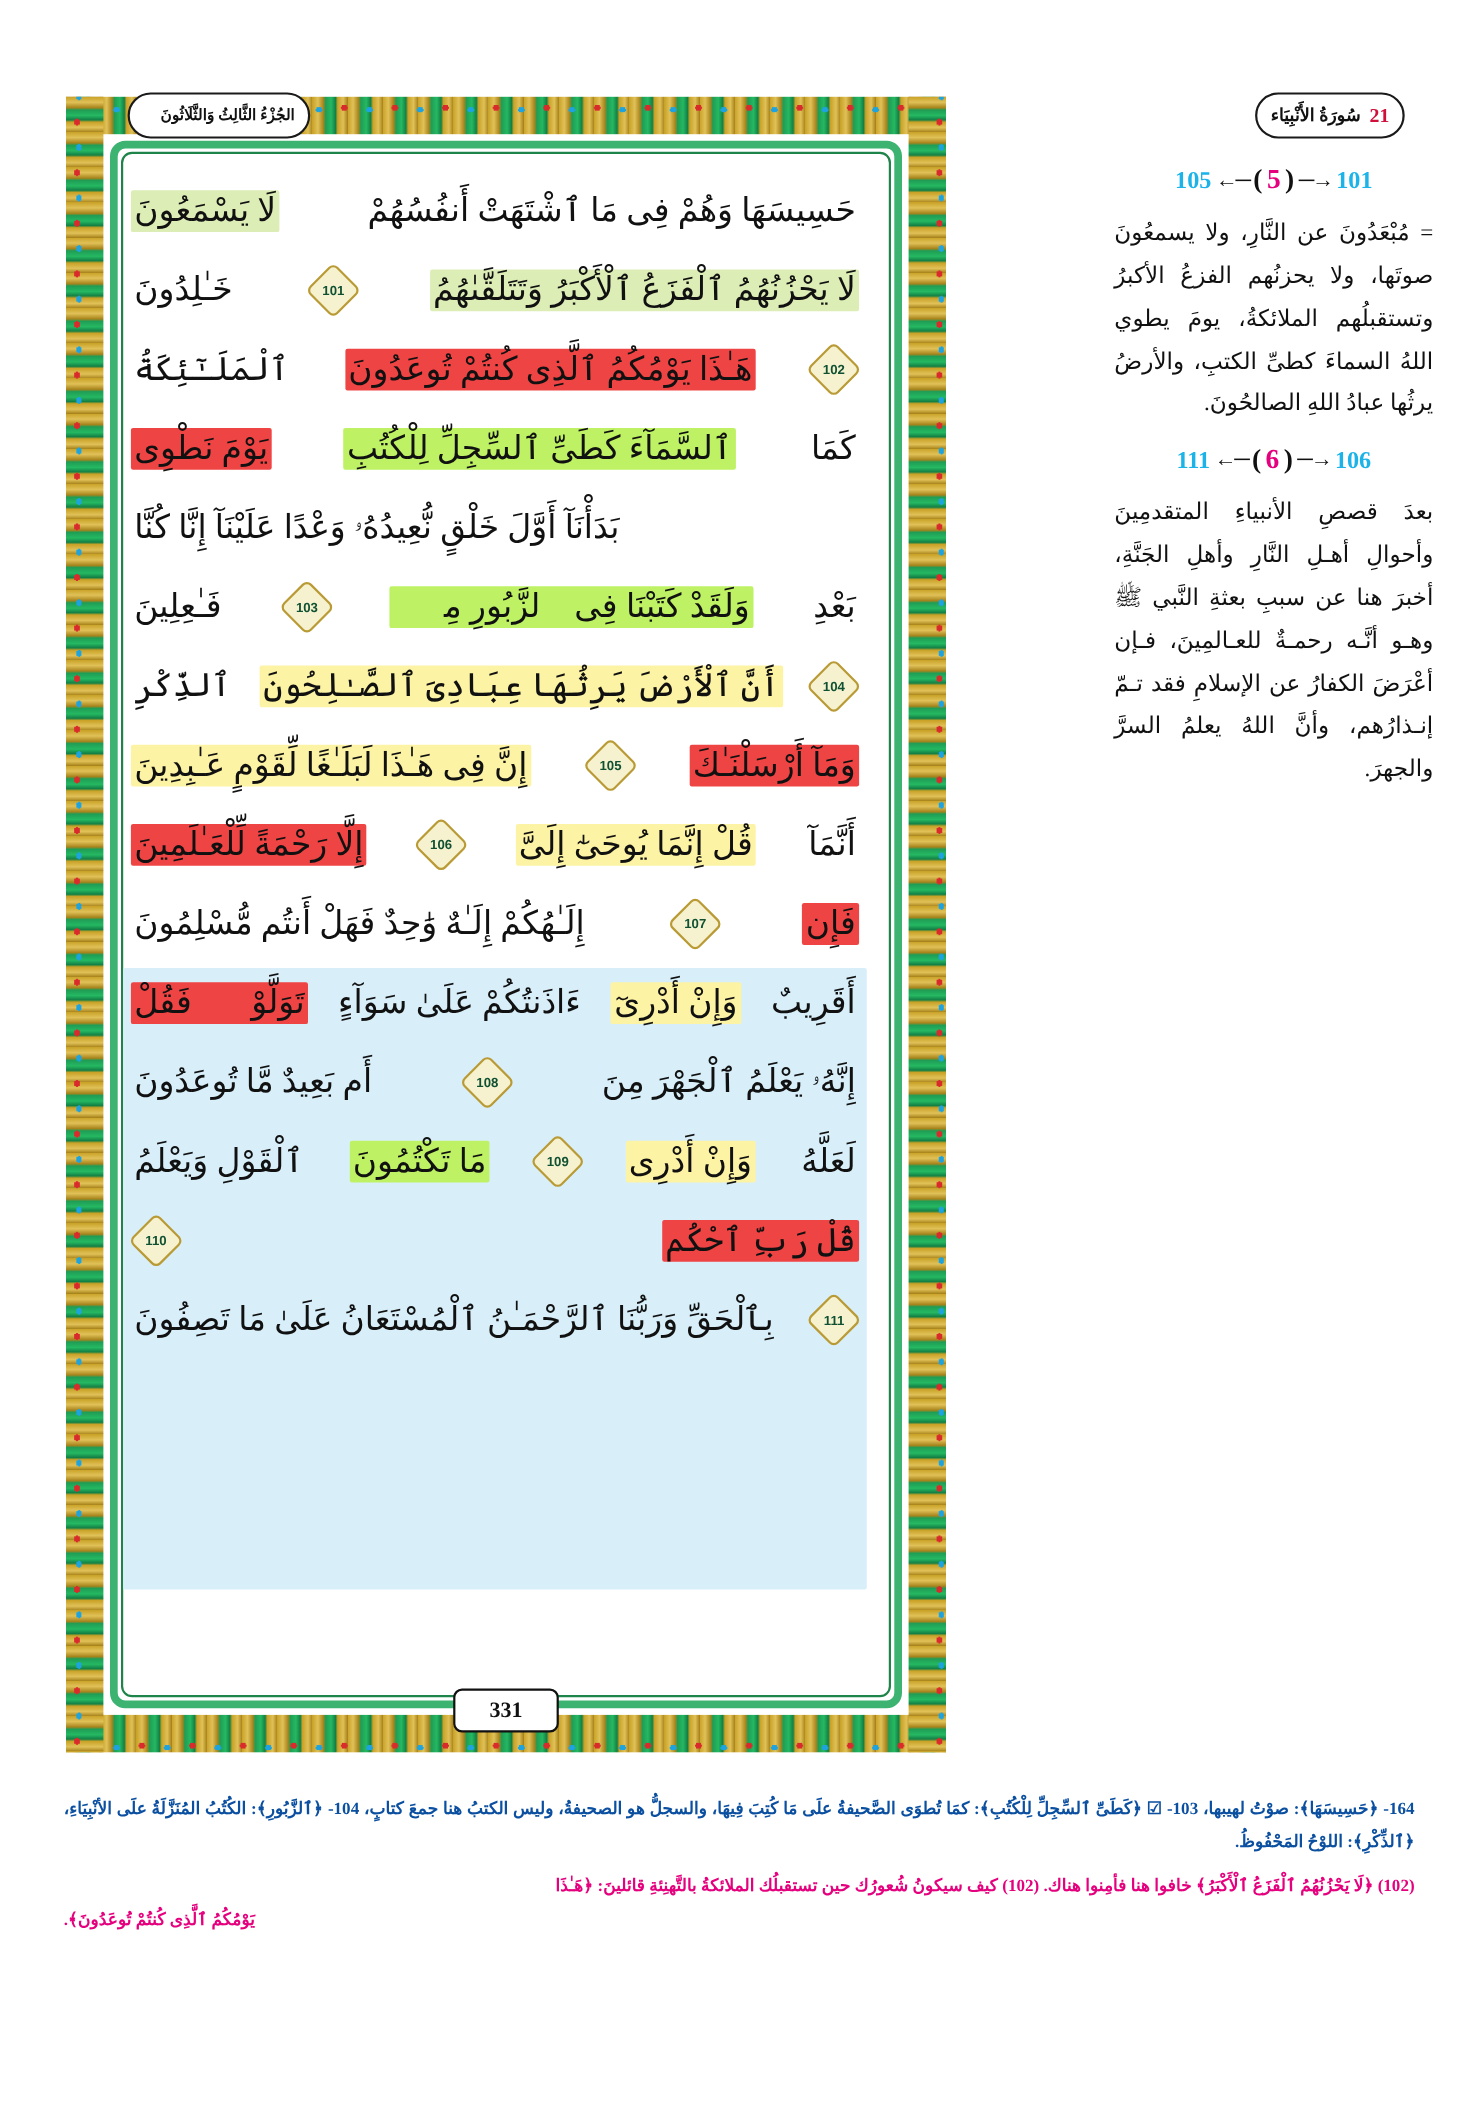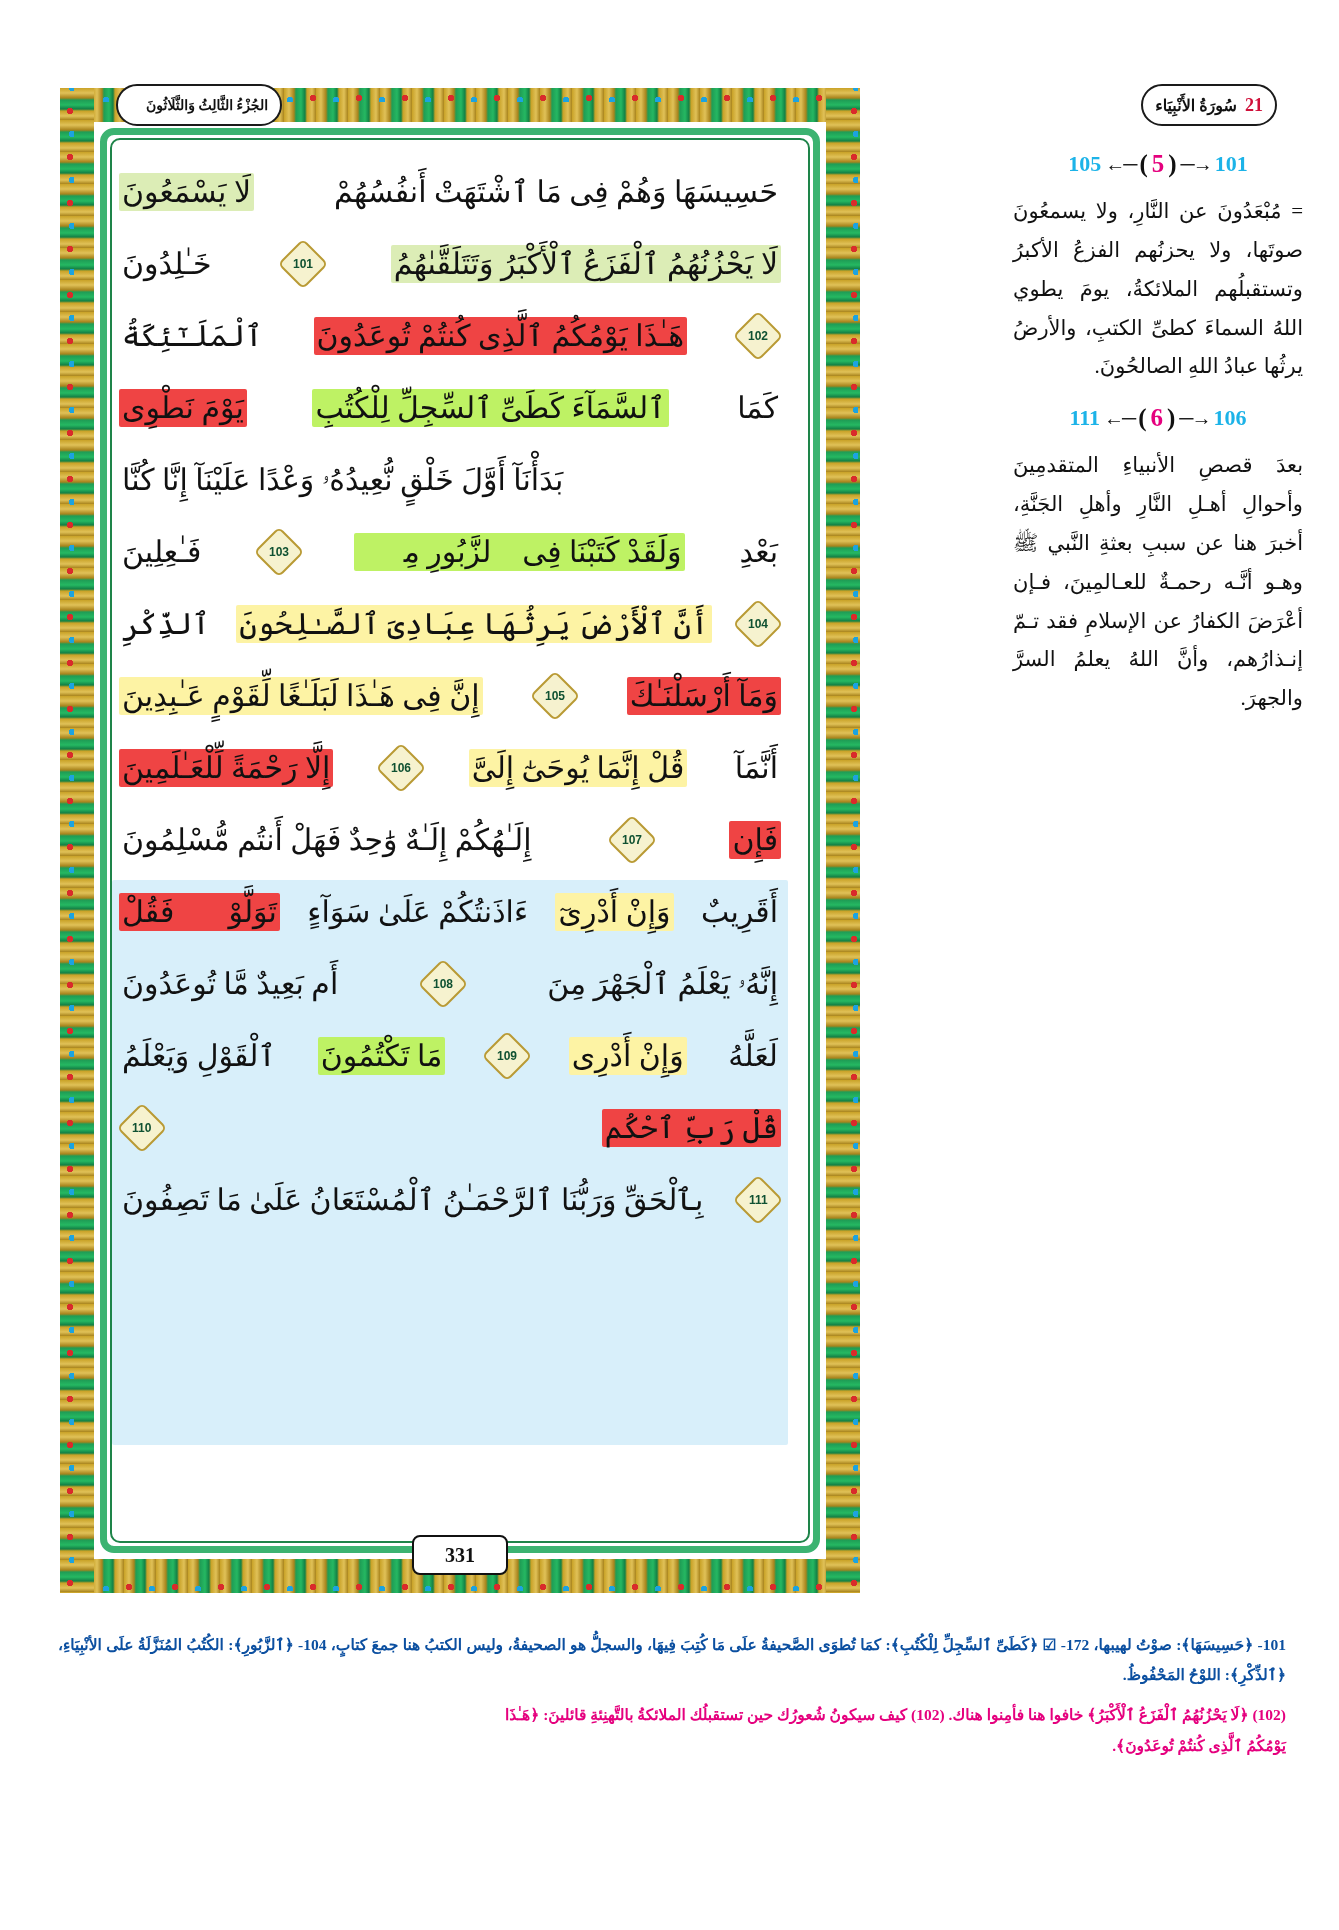--- a/index.html
+++ b/index.html
@@ -275,21 +275,21 @@
   }
   .fn-pink {
     color: #e5007e;
     font-size: 15.5px;
     line-height: 1.95;
     font-weight: 700;
     font-family: "Liberation Serif", serif;
     margin-top: 10px;
     text-align: justify;
   }
-  .fn-pink .last { display: block; text-align: right; }
+  .fn-pink .last { display: block; text-align: left; }
 </style>
 </head>
 <body>
 
 <div id="page">
 
   <div class="ornate-frame">
     <div class="orn-band orn-top">
       <div class="orn-dots-top"></div>
     </div>
@@ -440,20 +440,20 @@
           <span class="grp">6</span>
           <span class="paren">)</span>
           <span class="arrow">─→</span>
           <span class="num">106</span>
         </div>
         <div class="sb-text">بعدَ قصصِ الأنبياءِ المتقدمِينَ وأحوالِ أهـلِ النَّارِ وأهلِ الجَنَّةِ، أخبرَ هنا عن سببِ بعثةِ النَّبي ﷺ وهـو أنَّـه رحمـةٌ للعـالمِينَ، فـإن أعْرَضَ الكفارُ عن الإسلامِ فقد تـمّ إنـذارُهم، وأنَّ اللهُ يعلمُ السرَّ والجهرَ.</div>
       </div>
     </div>
 
   <div class="footnotes">
-    <div class="fn-blue">101- ﴿حَسِيسَهَا﴾: صوْتُ لهيبها، 172- ☑ ﴿كَطَىِّ ٱلسِّجِلِّ لِلْكُتُبِ﴾: كمَا تُطوَى الصَّحيفةُ علَى مَا كُتِبَ فِيهَا، والسجلُّ هو الصحيفةُ، وليس الكتبُ هنا جمعَ كتابٍ، 104- ﴿ٱلزَّبُورِ﴾: الكُتُبُ المُنَزَّلَةُ علَى الأنْبِيَاءِ، ﴿ٱلذِّكْرِ﴾: اللوْحُ المَحْفُوظُ.</div>
+    <div class="fn-blue">164- ﴿حَسِيسَهَا﴾: صوْتُ لهيبها، 103- ☑ ﴿كَطَىِّ ٱلسِّجِلِّ لِلْكُتُبِ﴾: كمَا تُطوَى الصَّحيفةُ علَى مَا كُتِبَ فِيهَا، والسجلُّ هو الصحيفةُ، وليس الكتبُ هنا جمعَ كتابٍ، 104- ﴿ٱلزَّبُورِ﴾: الكُتُبُ المُنَزَّلَةُ علَى الأنْبِيَاءِ، ﴿ٱلذِّكْرِ﴾: اللوْحُ المَحْفُوظُ.</div>
     <div class="fn-pink">
       <span>(102) ﴿لَا يَحْزُنُهُمُ ٱلْفَزَعُ ٱلْأَكْبَرُ﴾ خافوا هنا فأمِنوا هناك. (102) كيف سيكونُ شُعورُك حين تستقبلُك الملائكةُ بالتَّهنِئةِ قائلينَ: ﴿هَـٰذَا</span>
       <span class="last">يَوْمُكُمُ ٱلَّذِى كُنتُمْ تُوعَدُونَ﴾.</span>
     </div>
   </div>
 
 </div>
 
 </body></html>

